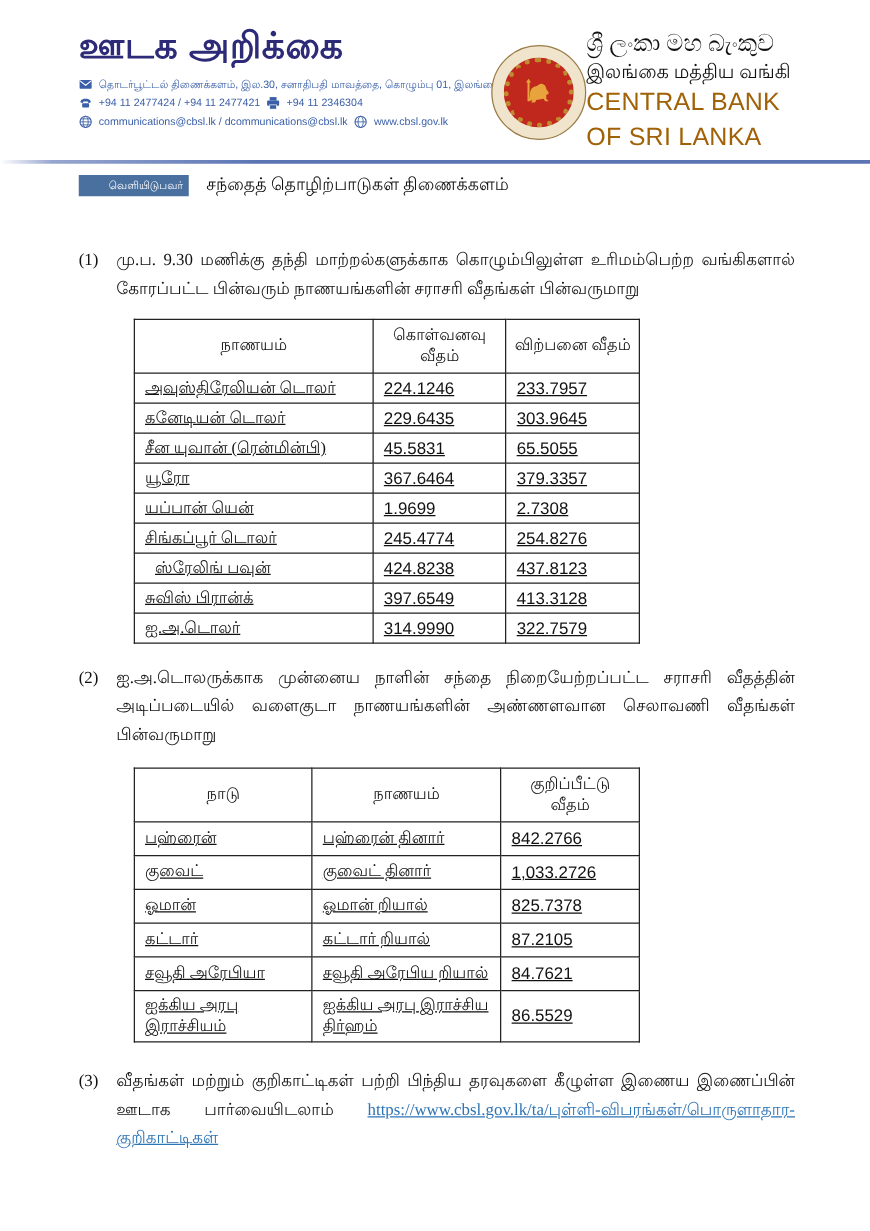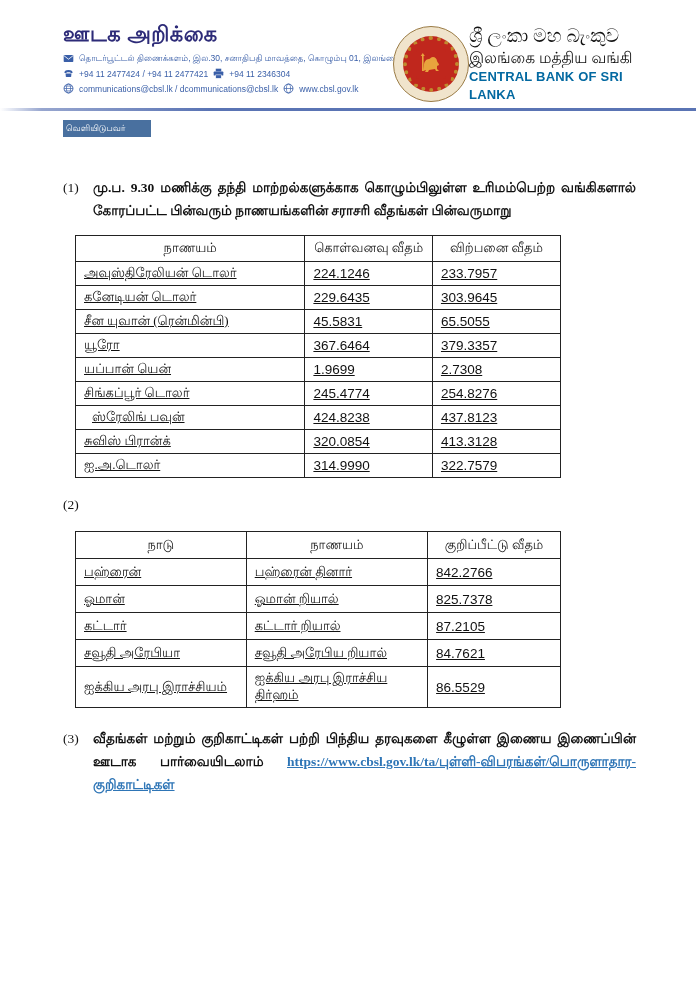--- a/index.html
+++ b/index.html
@@ -15,21 +15,21 @@
 
   
   .header {
     display: flex; justify-content: space-between; align-items: flex-start;
     padding: 22px 40px 0 63px;
   }
   .header-left { width: 330px; }
   .masthead-title {
     font-family: "Liberation Sans", sans-serif;
     font-weight: bold;
-    font-size: 21px;
+    font-size: 29px;
     letter-spacing: 0.5px;
     color: #2d2b78;
     line-height: 1.1;
     margin-bottom: 8px;
   }
   .contact-line {
     display: flex; align-items: center; gap: 5px;
     font-family: "Liberation Sans", sans-serif;
     font-size: 8.5px;
     color: #3a5fa8;
@@ -57,68 +57,68 @@
     width: 40px; height: 40px; border-radius: 6px;
     background: #c0271d;
     display: flex; align-items: center; justify-content: center;
   }
   .logo-core svg { width: 34px; height: 34px; }
   .bank-names { text-align: left; }
   .bank-sinhala { font-size: 19px; color: #111; line-height: 1.25; }
   .bank-tamil { font-size: 15.5px; color: #111; line-height: 1.3; }
   .bank-english {
     font-family: "Liberation Sans", sans-serif;
-    font-weight: bold; font-size: 13px; color: #0369a1; letter-spacing: 0.2px;
+    font-weight: normal; font-size: 20px; color: #a16207; letter-spacing: 0.2px;
     line-height: 1.4;
   }
 
   
   .separator {
     height: 3px; width: 100%;
     background: linear-gradient(to right, #ffffff, #97a6cf 6%, #5a74b4 30%, #5a74b4);
     margin-top: 4px;
   }
 
   
   .meta { padding: 9px 0 0 63px; }
   .meta-row { display: flex; align-items: center; margin-bottom: 6px; }
   .meta-badge {
     width: 88px; height: 17px;
     background: #49709f;
     color: #fff;
     font-family: "Liberation Sans", sans-serif;
     font-size: 8.5px;
     display: flex; align-items: center;
-    padding-left: 3px;
+    padding-left: 24px;
     flex: 0 0 88px;
   }
   .meta-value { font-size: 14px; color: #111; margin-left: 14px; }
 
   
   .para {
     display: flex;
     padding: 0 60px 0 63px;
     font-size: 13.5px;
     line-height: 1.7;
     color: #111;
     text-align: justify;
   }
   .para-num { flex: 0 0 30px; }
-  .para-text { flex: 1; font-weight: bold; }
+  .para-text { flex: 1; }
   .para1 { margin-top: 40px; }
   .para2 { margin-top: 16px; }
   .para3 { margin-top: 20px; }
 
   a.doc-link { color: #2e75b6; text-decoration: underline; word-break: break-all; }
 
   
   table {
     border-collapse: collapse;
-    margin-left: 75px;
-    width: 486px;
+    margin-left: 107px;
+    width: 405px;
     font-size: 13px;
     color: #111;
   }
   .tbl1 { margin-top: 12px; }
   .tbl2 { margin-top: 14px; }
   th, td { border: 1px solid #222; }
   th {
     font-weight: normal;
     text-align: center;
     padding: 4px 6px;
@@ -214,20 +214,21 @@
         <div class="bank-english">CENTRAL BANK OF SRI LANKA</div>
       </div>
     </div>
   </div>
 
   <div class="separator"></div>
 
   <div class="meta">
     <div class="meta-row">
       <div class="meta-badge">வெளியிடுபவர்</div>
+      <div class="meta-value">சந்தைத் தொழிற்பாடுகள் திணைக்களம்</div>
     </div>
   </div>
 
   <div class="para para1">
     <div class="para-num">(1)</div>
     <div class="para-text">மு.ப. 9.30 மணிக்கு தந்தி மாற்றல்களுக்காக கொழும்பிலுள்ள உரிமம்பெற்ற வங்கிகளால் கோரப்பட்ட பின்வரும் நாணயங்களின் சராசரி வீதங்கள் பின்வருமாறு</div>
   </div>
 
   <table class="tbl1">
     <colgroup>
@@ -273,33 +274,34 @@
         <td class="num">245.4774</td>
         <td class="num">254.8276</td>
       </tr>
       <tr>
         <td class="name indent">ஸ்ரேலிங் பவுன்</td>
         <td class="num">424.8238</td>
         <td class="num">437.8123</td>
       </tr>
       <tr>
         <td class="name">சுவிஸ் பிரான்க்</td>
-        <td class="num">320.0854</td>
+        <td class="num">397.6549</td>
         <td class="num">413.3128</td>
       </tr>
       <tr>
         <td class="name">ஐ.அ.டொலர்</td>
         <td class="num">314.9990</td>
         <td class="num">322.7579</td>
       </tr>
     </tbody>
   </table>
 
   <div class="para para2">
     <div class="para-num">(2)</div>
+    <div class="para-text">ஐ.அ.டொலருக்காக முன்னைய நாளின் சந்தை நிறையேற்றப்பட்ட சராசரி வீதத்தின் அடிப்படையில் வளைகுடா நாணயங்களின் அண்ணளவான செலாவணி வீதங்கள் பின்வருமாறு</div>
   </div>
 
   <table class="tbl2">
     <colgroup>
         <col class="c1">
         <col class="c2">
         <col class="c3">
       </colgroup>
     <thead>
       <tr>
@@ -308,20 +310,25 @@
         <th>குறிப்பீட்டு வீதம்</th>
       </tr>
     </thead>
     <tbody>
       <tr>
         <td class="name">பஹ்ரைன்</td>
         <td class="name">பஹ்ரைன் தினார்</td>
         <td class="num">842.2766</td>
       </tr>
       <tr>
+        <td class="name">குவைட்</td>
+        <td class="name">குவைட் தினார்</td>
+        <td class="num">1,033.2726</td>
+      </tr>
+      <tr>
         <td class="name">ஓமான்</td>
         <td class="name">ஓமான் றியால்</td>
         <td class="num">825.7378</td>
       </tr>
       <tr>
         <td class="name">கட்டார்</td>
         <td class="name">கட்டார் றியால்</td>
         <td class="num">87.2105</td>
       </tr>
       <tr>

